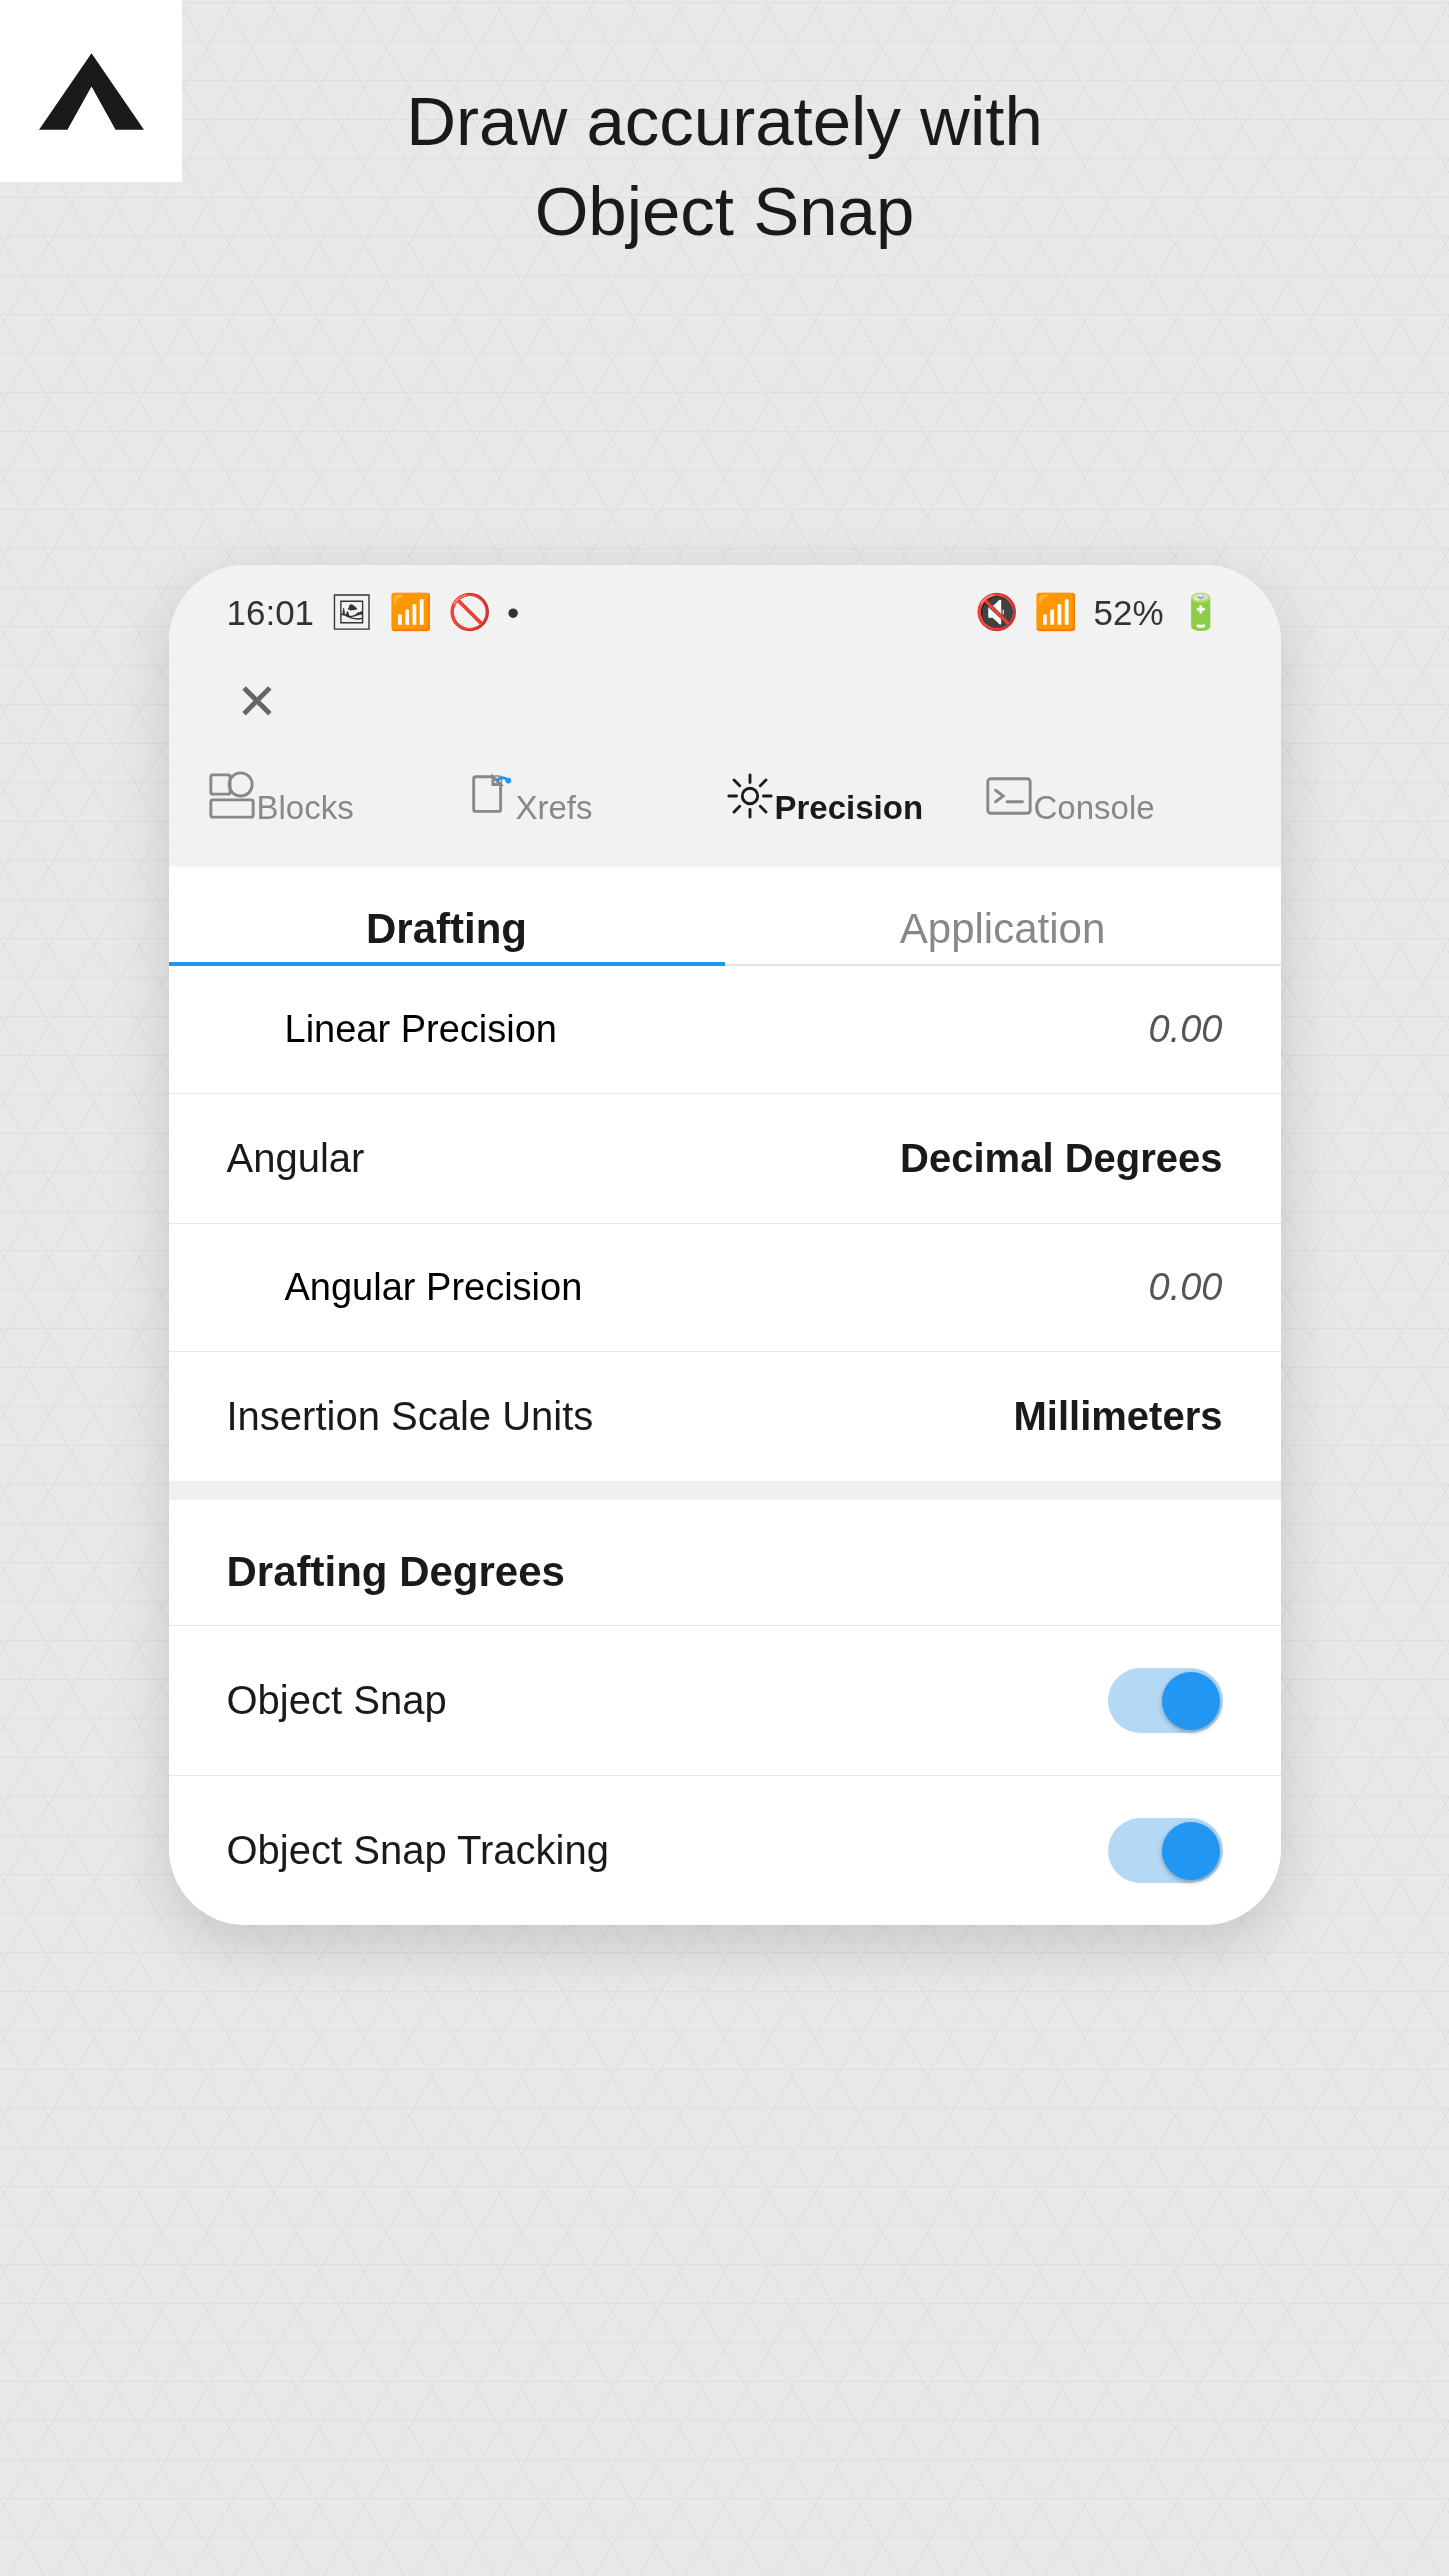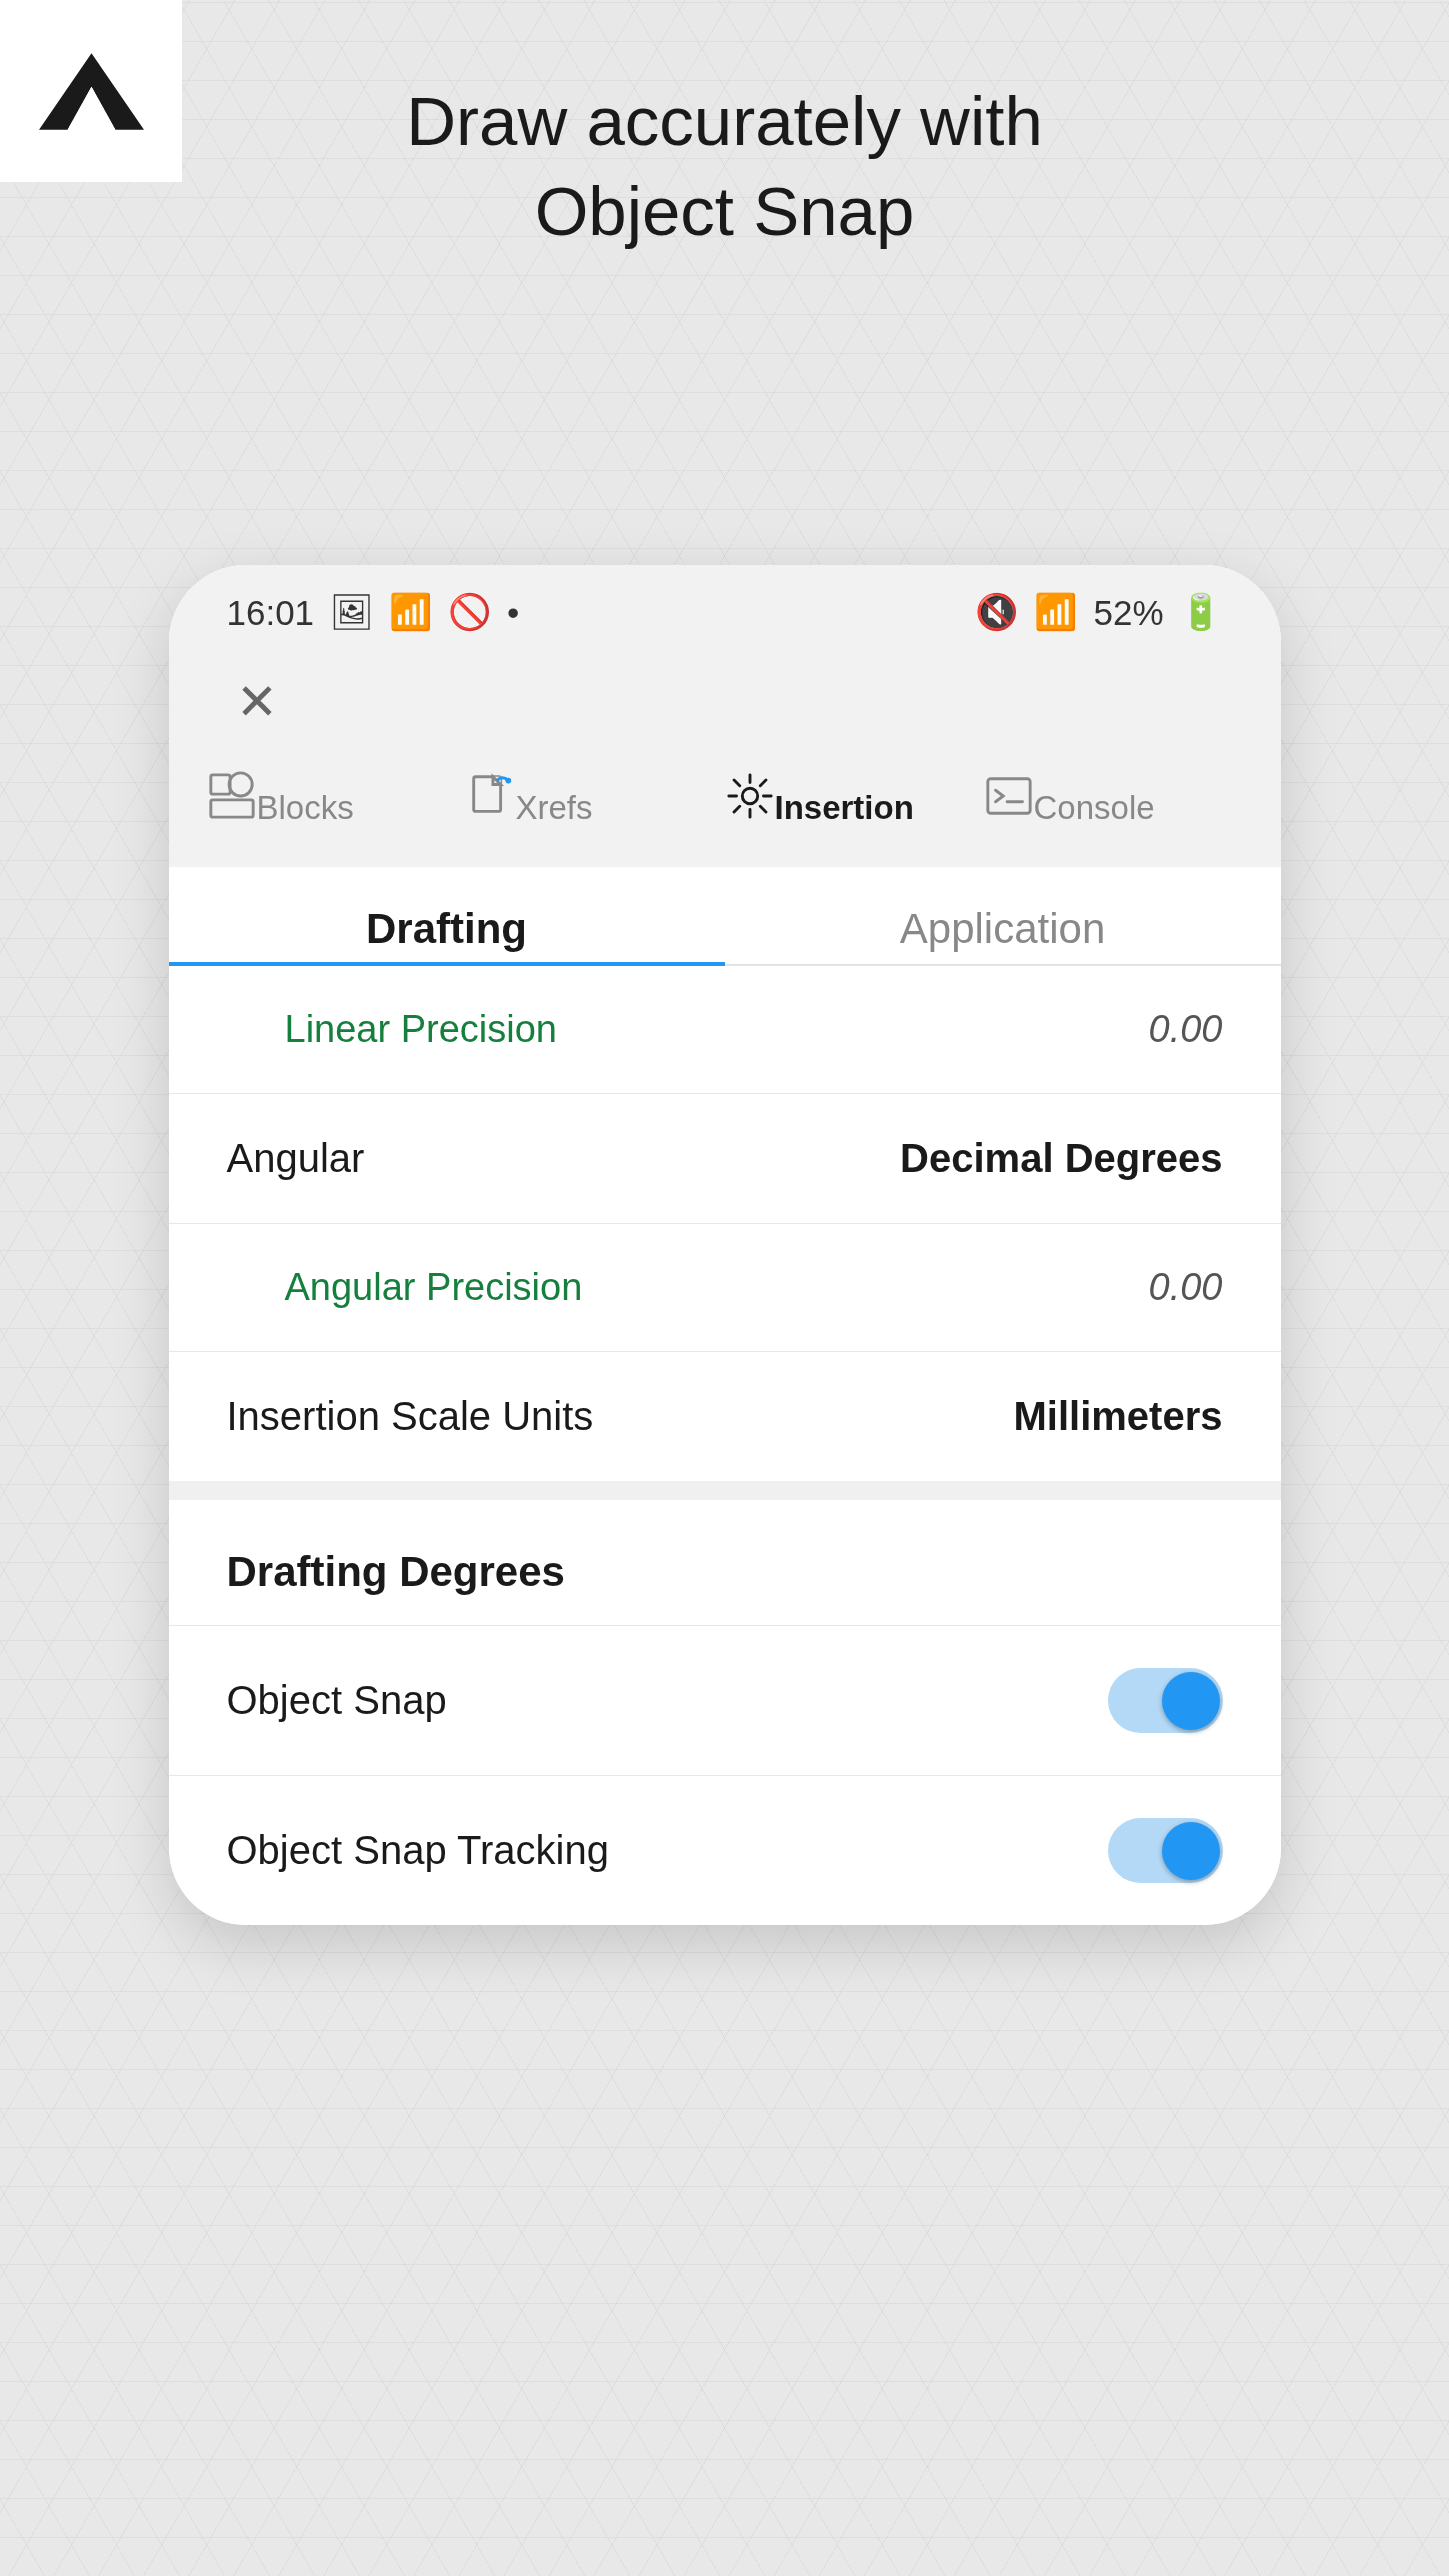--- a/index.html
+++ b/index.html
@@ -210,21 +210,21 @@
       border-top: 1px solid #e8e8e8;
     }
 
     .settings-row-label {
       font-size: 40px;
       color: #1a1a1a;
     }
 
     .settings-row-label.indented {
       padding-left: 58px;
-      color: #15803d;
+      color: #000000;
       font-size: 38px;
     }
 
     .settings-row-value {
       font-size: 40px;
       font-weight: 700;
       color: #1a1a1a;
     }
 
     .settings-row-value.light {
@@ -339,21 +339,21 @@
         <span class="tab-label">Xrefs</span>
       </div>
 
       <div class="tab-item active">
         <div class="tab-icon">
           <svg width="50" height="50" viewBox="0 0 52 52" fill="none" xmlns="http://www.w3.org/2000/svg">
             <circle cx="26" cy="26" r="8" stroke="#1a1a1a" stroke-width="3" fill="none"></circle>
             <path d="M26 4 L26 12 M26 40 L26 48 M4 26 L12 26 M40 26 L48 26 M9.4 9.4 L15.3 15.3 M36.7 36.7 L42.6 42.6 M42.6 9.4 L36.7 15.3 M15.3 36.7 L9.4 42.6" stroke="#1a1a1a" stroke-width="3" stroke-linecap="round"></path>
           </svg>
         </div>
-        <span class="tab-label">Insertion</span>
+        <span class="tab-label">Precision</span>
       </div>
 
       <div class="tab-item">
         <div class="tab-icon">
           <svg width="50" height="50" viewBox="0 0 52 52" fill="none" xmlns="http://www.w3.org/2000/svg">
             <rect x="4" y="8" width="44" height="36" stroke="#888" stroke-width="3" fill="none" rx="3"></rect>
             <path d="M12 20 L20 26 L12 32" stroke="#888" stroke-width="3" stroke-linecap="round" fill="none"></path>
             <line x1="24" y1="32" x2="40" y2="32" stroke="#888" stroke-width="3" stroke-linecap="round"></line>
           </svg>
         </div>

